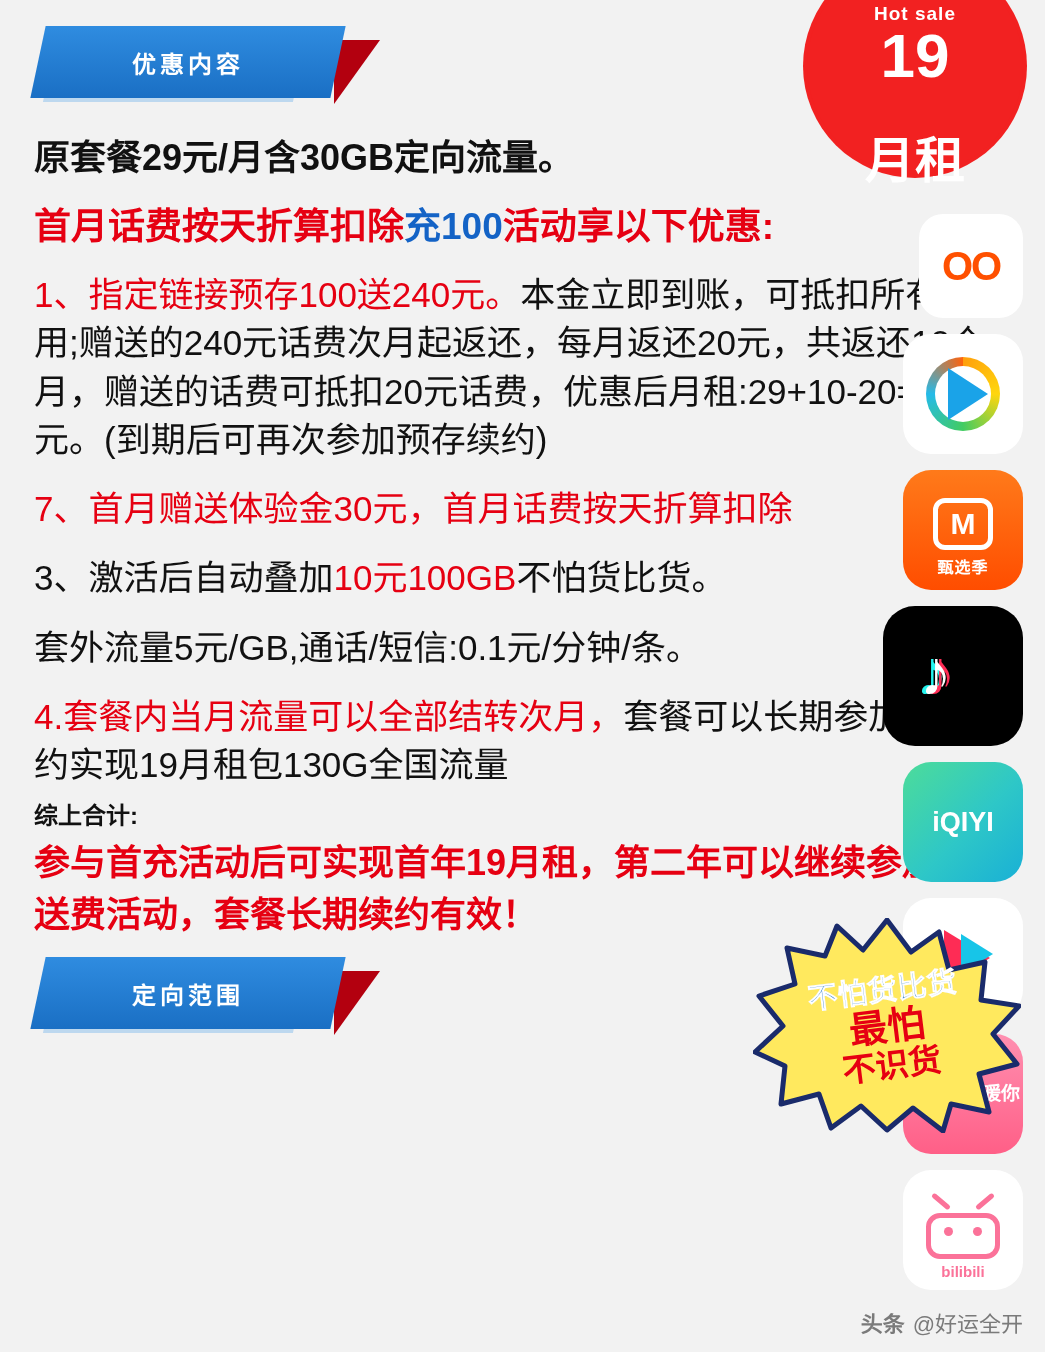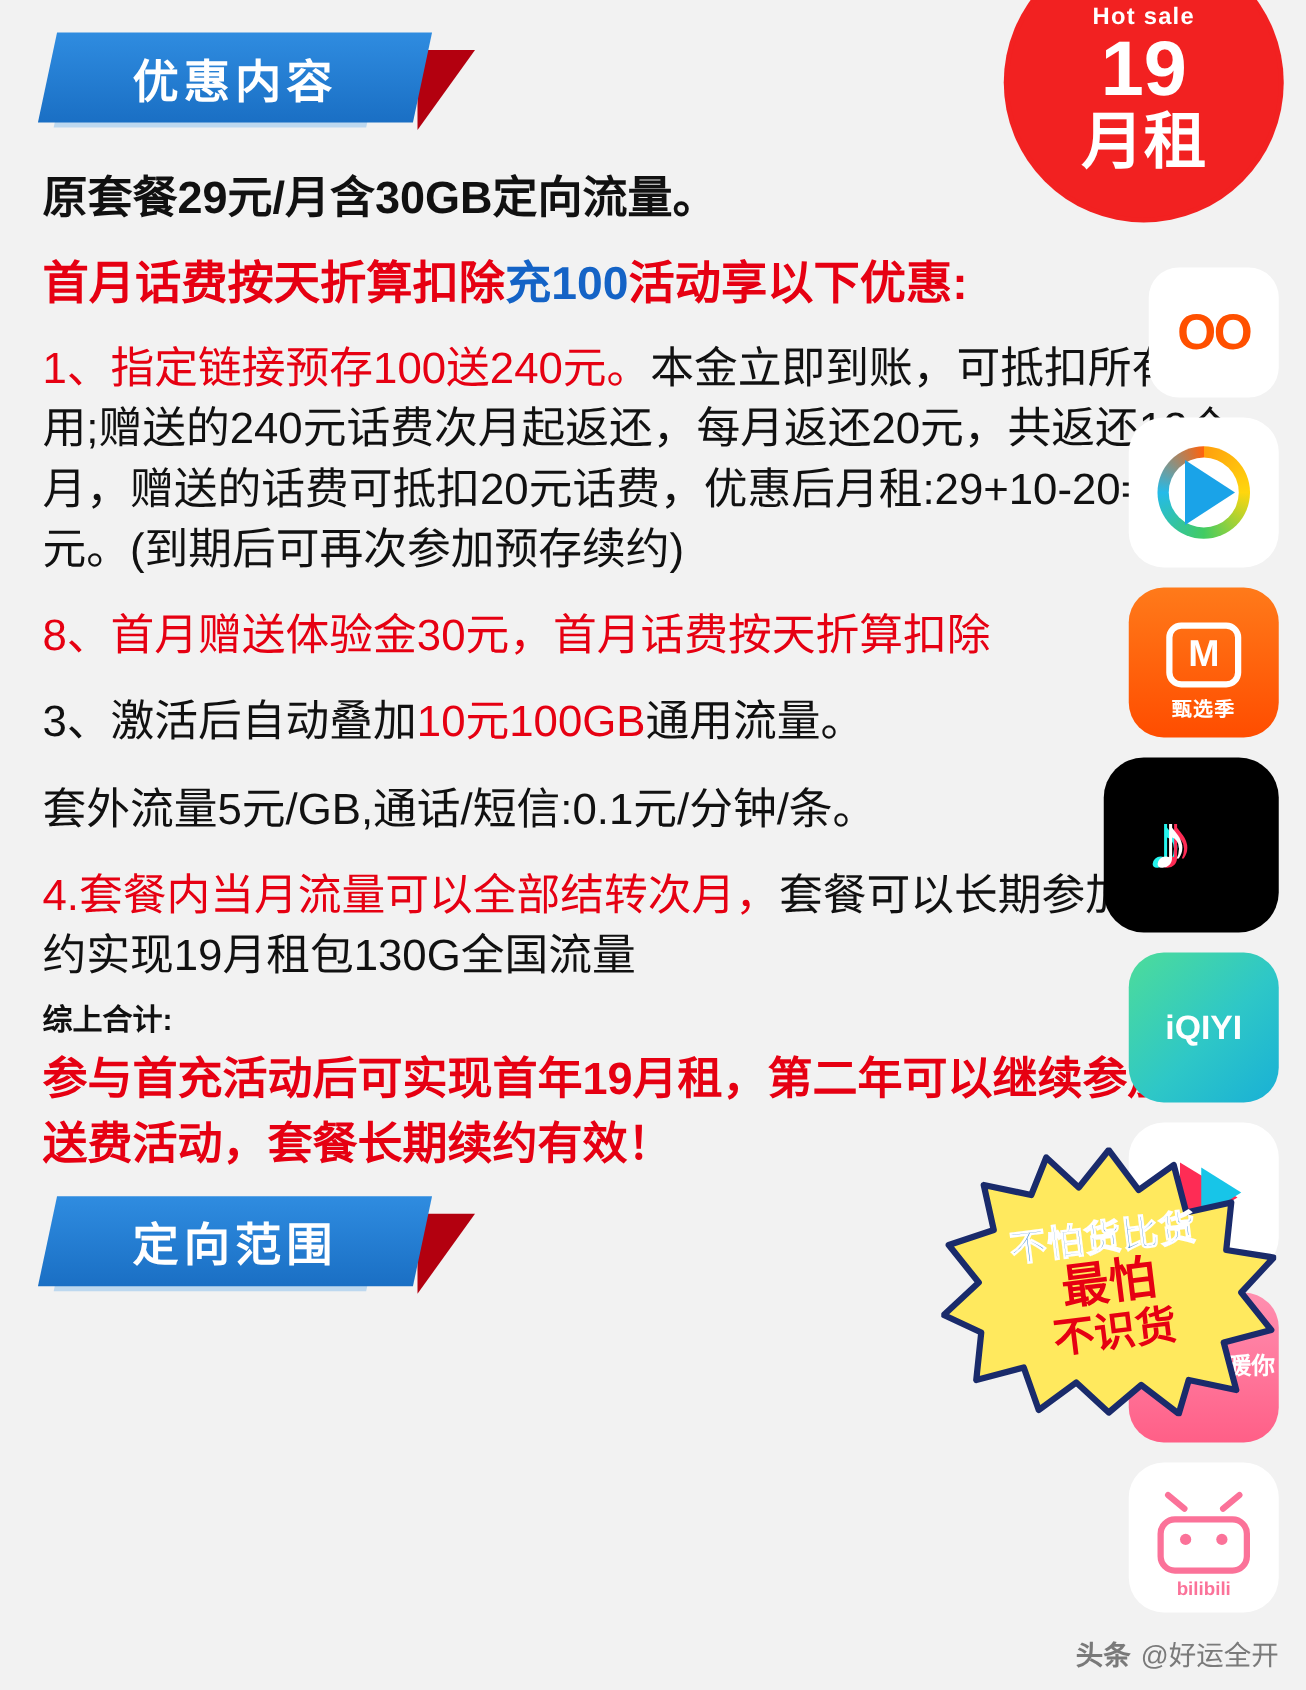--- a/index.html
+++ b/index.html
@@ -37,20 +37,21 @@
   .hot-badge .hot-num {
     font-size: 62px;
     font-weight: bold;
     line-height: 1.0;
     margin-top: 2px;
   }
   .hot-badge .hot-unit {
     font-size: 50px;
     font-weight: bold;
     line-height: 1.05;
+    margin-top: 48px;
   }
 
   
   .ribbon {
     position: relative;
     width: 330px;
     height: 78px;
     margin-left: 38px;
   }
   .ribbon .tail {
@@ -79,21 +80,21 @@
   }
   .ribbon .ribbon-text {
     position: absolute;
     left: 0; top: 0;
     width: 300px;
     height: 72px;
     display: flex;
     align-items: center;
     justify-content: center;
     color: #ffffff;
-    font-size: 37px;
+    font-size: 24px;
     font-weight: bold;
     letter-spacing: 4px;
   }
 
   
   .content {
     position: absolute;
     left: 0; top: 0;
     width: 1045px;
   }
@@ -334,24 +335,24 @@
     <div class="sub-origin">原套餐29元/月含30GB定向流量。</div>
 
     <div class="headline">
       <span class="red">首月话费按天折算扣除</span><span class="blue">充100</span><span class="red">活动享以下优惠:</span>
     </div>
 
     <div class="para">
       <span class="red">1、指定链接预存100送240元。</span><span class="black">本金立即到账，可抵扣所有费用;赠送的240元话费次月起返还，每月返还20元，共返还12个月，赠送的话费可抵扣20元话费，优惠后月租:29+10-20=19元。(到期后可再次参加预存续约)</span>
     </div>
 
-    <div class="para red">8、首月赠送体验金30元，首月话费按天折算扣除</div>
+    <div class="para red">7、首月赠送体验金30元，首月话费按天折算扣除</div>
 
     <div class="para">
-      <span class="black">3、激活后自动叠加</span><span class="red">10元100GB</span><span class="black">通用流量。</span>
+      <span class="black">3、激活后自动叠加</span><span class="red">10元100GB</span><span class="black">不怕货比货。</span>
     </div>
 
     <div class="para black">套外流量5元/GB,通话/短信:0.1元/分钟/条。</div>
 
     <div class="para">
       <span class="red">4.套餐内当月流量可以全部结转次月，</span><span class="black">套餐可以长期参加活动续约实现19月租包130G全国流量</span>
     </div>
 
     <div class="summary-label">综上合计:</div>
     <div class="summary-red">参与首充活动后可实现首年19月租，第二年可以继续参加存费送费活动，套餐长期续约有效！</div>

